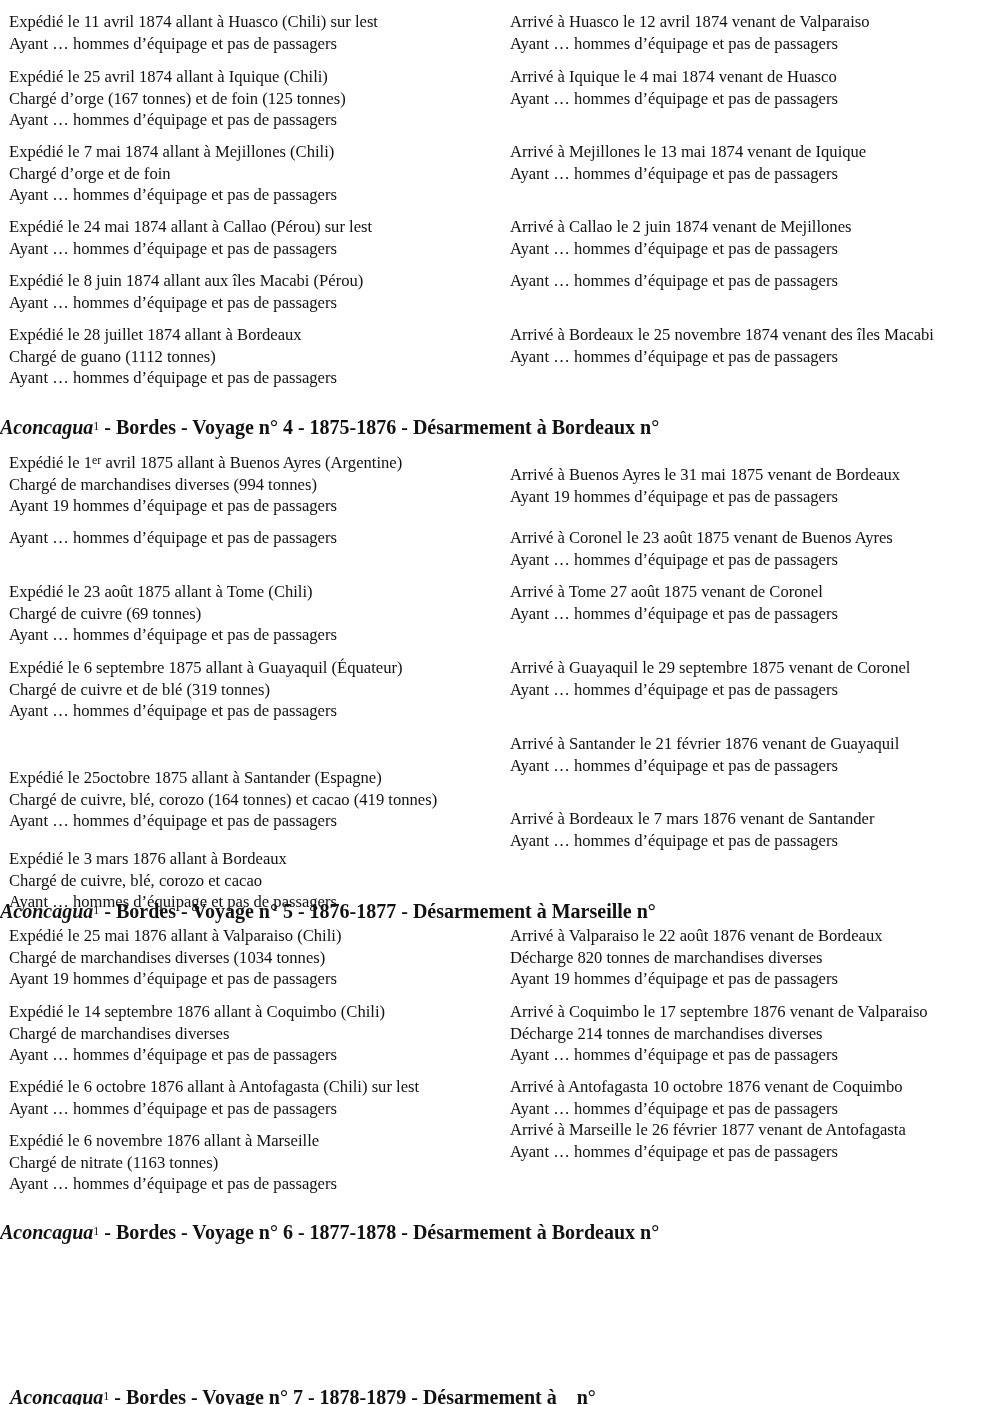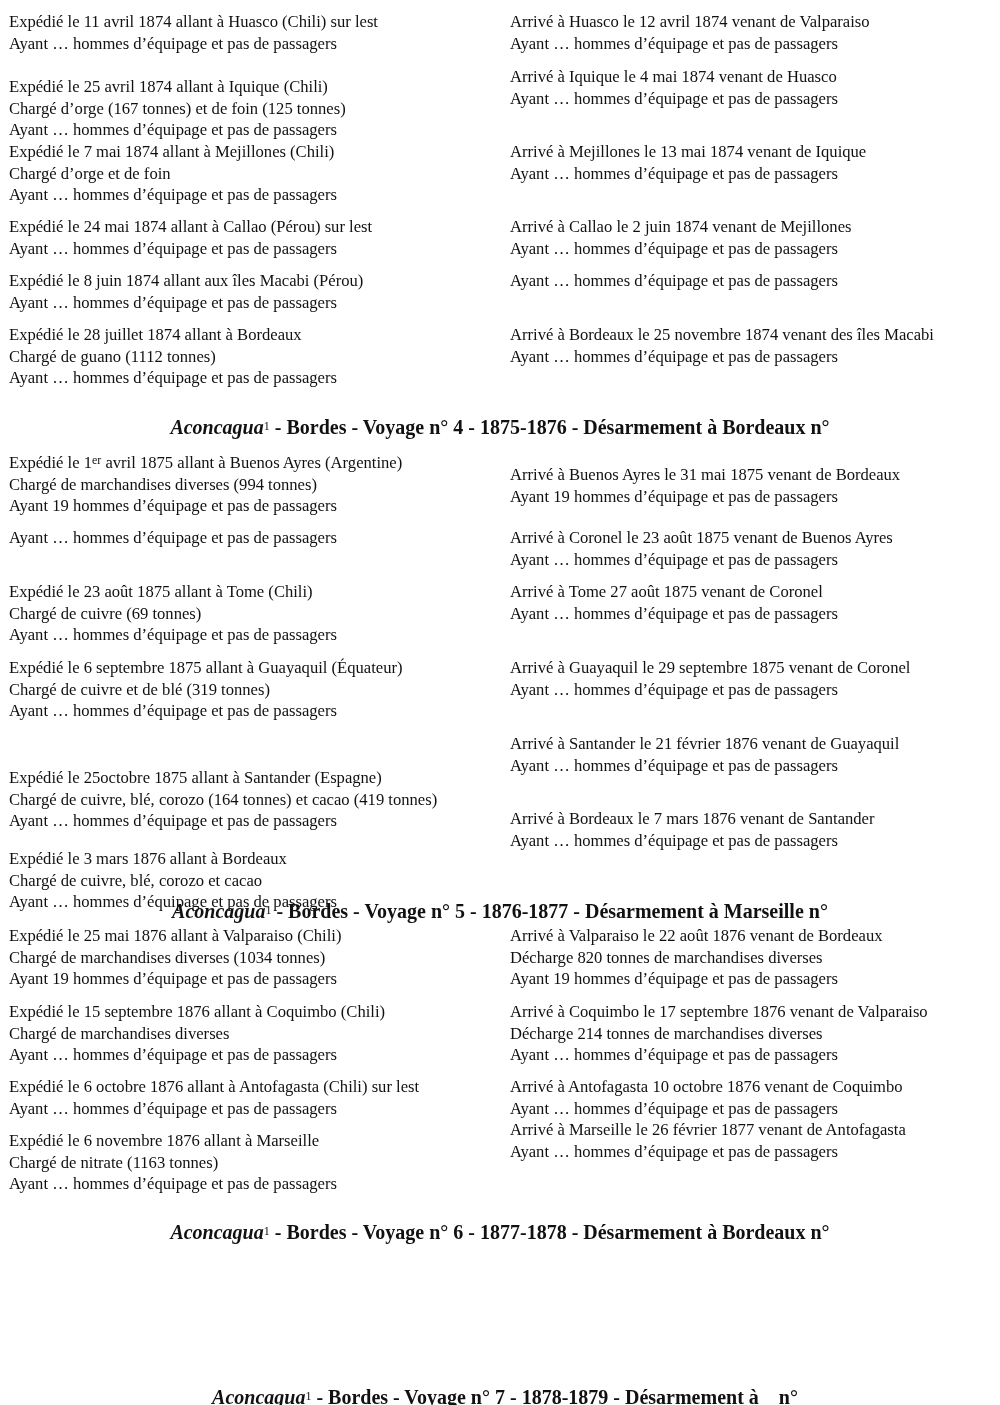--- a/index.html
+++ b/index.html
@@ -2,40 +2,40 @@
 <html><head>
 <meta charset="utf-8">
 <style>
   html, body { margin:0; padding:0; background:#ffffff; }
   body { width:1000px; height:1405px; position:relative; overflow:hidden;
          font-family:"Liberation Serif","DejaVu Serif",serif; color:#111; }
   .entry { position:absolute; font-size:16.6px; line-height:21.6px; white-space:nowrap; }
   .entry div { margin:0; }
   .left { left:9px; }
   .right { left:510px; }
-  .header { position:absolute; left:0; width:1000px; text-align:center;
+  .header { position:absolute; left:0; width:1000px; 
             font-size:20px; font-weight:bold; white-space:nowrap; line-height:26px; }
   .header .ship { font-style:italic; }
   .header sup { font-size:12px; font-weight:normal; vertical-align:top; position:relative; top:-1px; }
   .u { text-decoration:underline; }
   .supr { font-size:12px; vertical-align:top; position:relative; top:-2px; }
 </style>
 </head>
 <body>
 
 <div class="entry left" style="top:11px">
   <div>Expédié le 11 avril 1874 allant à Huasco (Chili) sur lest</div>
   <div>Ayant … hommes d’équipage et pas de passagers</div>
 </div>
 <div class="entry right" style="top:11px">
   <div>Arrivé à Huasco le 12 avril 1874 venant de Valparaiso</div>
   <div>Ayant … hommes d’équipage et pas de passagers</div>
 </div>
 
-<div class="entry left" style="top:76px">
+<div class="entry left" style="top:66px">
   <div>Expédié le 25 avril 1874 allant à Iquique (Chili)</div>
   <div>Chargé d’orge (167 tonnes) et de foin (125 tonnes)</div>
   <div>Ayant … hommes d’équipage et pas de passagers</div>
 </div>
 <div class="entry right" style="top:66px">
   <div>Arrivé à Iquique le 4 mai 1874 venant de Huasco</div>
   <div>Ayant … hommes d’équipage et pas de passagers</div>
 </div>
 
 <div class="entry left" style="top:141px">
@@ -146,21 +146,21 @@
   <div>Chargé de marchandises diverses (1034 tonnes)</div>
   <div>Ayant 19 hommes d’équipage et pas de passagers</div>
 </div>
 <div class="entry right" style="top:925px">
   <div>Arrivé à Valparaiso le 22 août 1876 venant de Bordeaux</div>
   <div>Décharge 820 tonnes de marchandises diverses</div>
   <div>Ayant 19 hommes d’équipage et pas de passagers</div>
 </div>
 
 <div class="entry left" style="top:1001px">
-  <div>Expédié le 15 septembre 1876 allant à Coquimbo (Chili)</div>
+  <div>Expédié le 14 septembre 1876 allant à Coquimbo (Chili)</div>
   <div>Chargé de marchandises diverses</div>
   <div>Ayant … hommes d’équipage et pas de passagers</div>
 </div>
 <div class="entry right" style="top:1001px">
   <div>Arrivé à Coquimbo le 17 septembre 1876 venant de Valparaiso</div>
   <div>Décharge 214 tonnes de marchandises diverses</div>
   <div>Ayant … hommes d’équipage et pas de passagers</div>
 </div>
 
 <div class="entry left" style="top:1076px">

